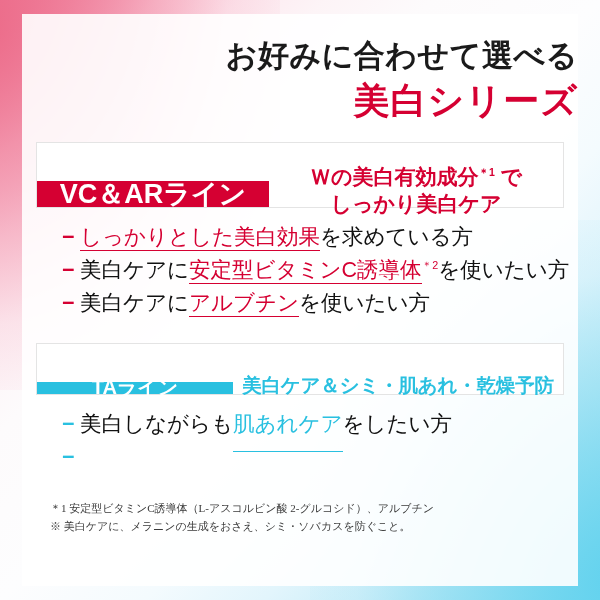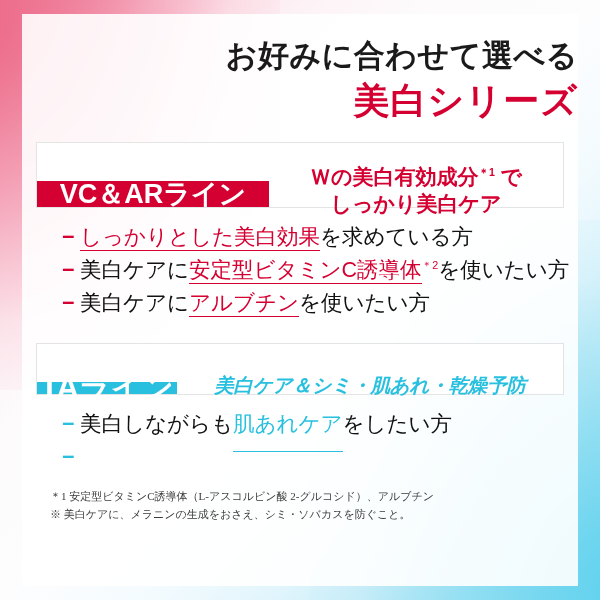--- a/index.html
+++ b/index.html
@@ -107,22 +107,22 @@
     margin-top: 38px;
   }
   .series-tag.vc {
     background: #d50032;
     width: 232px;
     font-size: 27px;
     letter-spacing: 0px;
   }
   .series-tag.ta {
     background: #29c0e0;
-    width: 140px;
-    font-size: 31px;
+    width: 196px;
+    font-size: 20px;
     letter-spacing: 0px;
   }
 
   .series-desc {
     flex: 1;
     display: flex;
     align-items: center;
     justify-content: center;
     font-weight: 700;
     text-align: center;
@@ -133,21 +133,20 @@
   .series-desc.vc {
     color: #d50032;
     font-size: 21px;
     line-height: 1.28;
   }
   .series-desc.ta {
     color: #29c0e0;
     font-size: 19.5px;
     line-height: 1.2;
     letter-spacing: -0.2px;
-    font-style: italic;
   }
   .sup {
     font-size: 0.50em;
     vertical-align: super;
     line-height: 0;
   }
 
   
   .bullets {
     margin: 0 14px;
@@ -180,21 +179,21 @@
   }
   .hl-cyan {
     color: #29c0e0;
     border-bottom: 1.5px solid #29c0e0;
     padding-bottom: 15px;
   }
   .plain { color: #111111; }
 
   
   .footnotes {
-    margin: 0 14px;
+    margin: 12px 14px;
     padding: 10px 0 0 14px;
   }
   .footnote {
     font-size: 11px;
     line-height: 1.62;
     color: #3a3a3a;
     white-space: nowrap;
     font-family: "Liberation Serif", "DejaVu Serif", serif;
   }
 </style>

